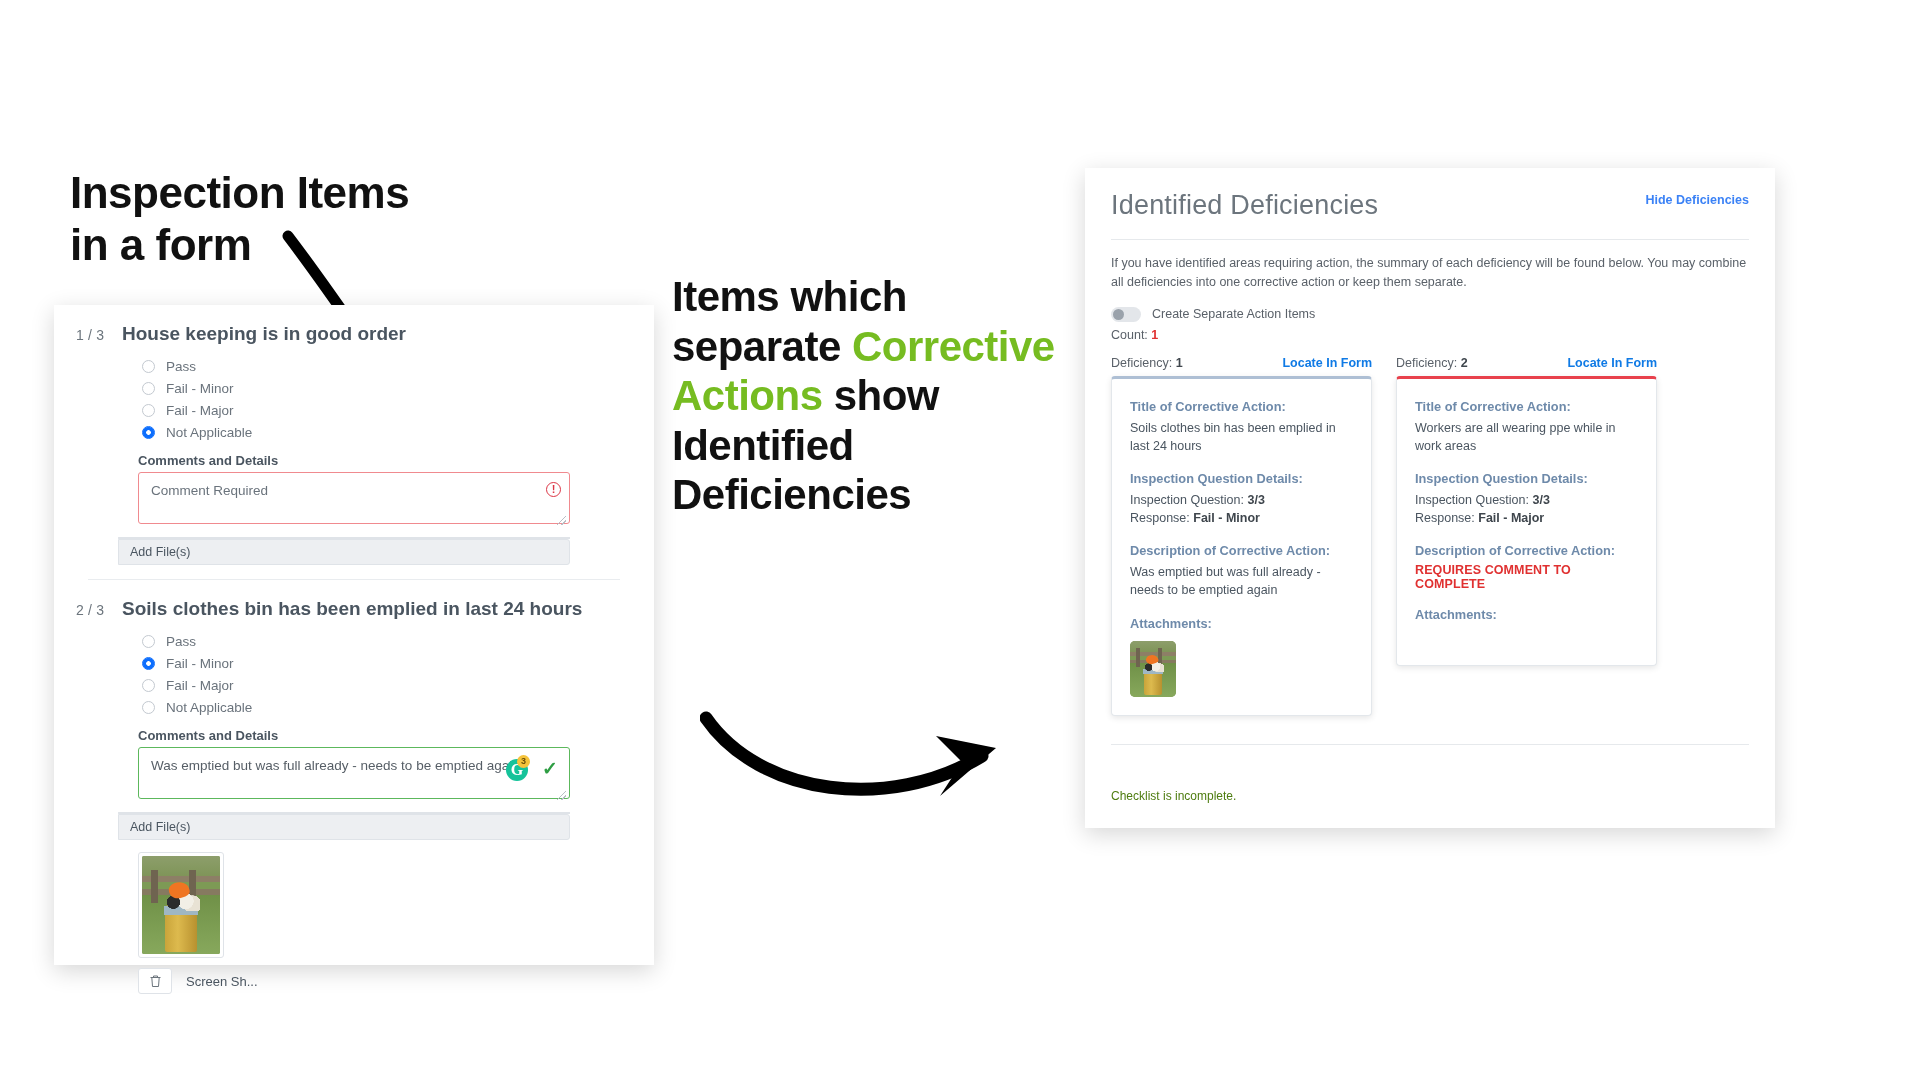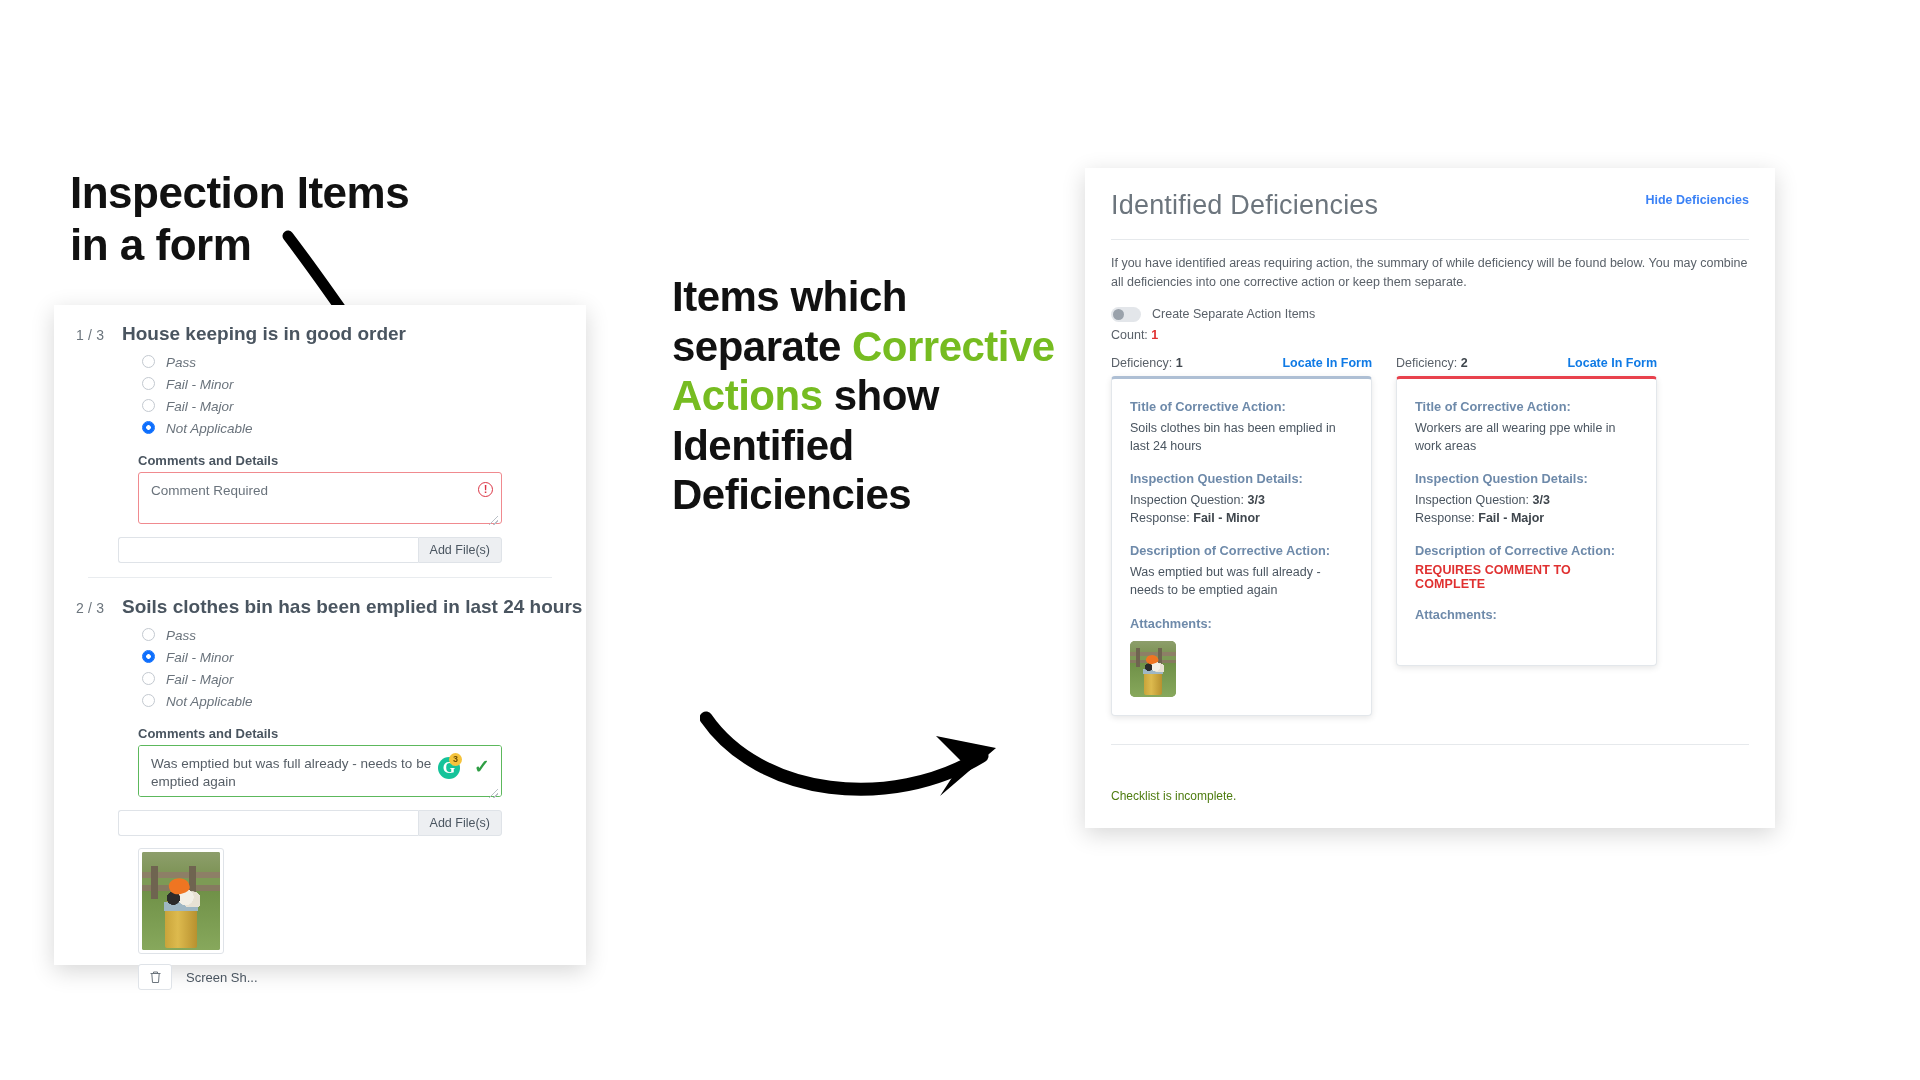--- a/index.html
+++ b/index.html
@@ -25,35 +25,35 @@
   #callout-mid  { left: 672px; top: 255px; font-size: 42px; width: 420px; }
   .hl { color: #76bc21; }
 
   
   .arrow { position: absolute; }
 
   
   #form-card {
     position: absolute;
     left: 54px; top: 305px;
-    width: 532px; height: 660px;
+    width: 600px; height: 660px;
     background: #ffffff;
     box-shadow: 0 6px 22px rgba(0,0,0,0.16);
   }
   .q-block { padding: 12px 0 10px 0; }
   .q-sep { height: 1px; background: #e9ecef; margin: 4px 34px 0 34px; }
   .q-head { display: flex; align-items: baseline; padding: 6px 0 6px 22px; }
   .q-num {
     font-size: 14px; color: #6c757d; font-weight: 400;
     width: 46px; flex: none; text-align: left; letter-spacing: .2px;
   }
   .q-title { font-size: 19px; color: #4a5560; font-weight: 700; }
 
   .opts { margin: 4px 0 0 88px; }
-  .opt { display: flex; align-items: flex-start; height: 22px; font-style: italic; }
+  .opt { display: flex; align-items: center; height: 22px; }
   .radio {
     width: 13px; height: 13px; border-radius: 50%;
     border: 1.5px solid #c3c9d0; background: #fff;
     flex: none; margin-right: 11px;
   }
   .radio.on {
     border: 1.5px solid #0d6efd; background: #fff;
     box-shadow: inset 0 0 0 3px #0d6efd, inset 0 0 0 4.5px #fff;
   }
   .radio.on::after {
@@ -96,21 +96,21 @@
     font-family: "Liberation Serif", serif;
   }
   .gram-badge {
     position:absolute; right: 40px; top: 8px;
     width: 13px; height: 13px; border-radius: 50%;
     background:#f5c33b; color:#6b4f06; font-size:9px; font-weight:700;
     text-align:center; line-height:13px;
   }
   .check-ok { position:absolute; right: 12px; top: 10px; color:#2f9e44; font-size:19px; font-weight:700; }
 
-  .file-row { display:flex; margin: 9px 84px 0 64px; }
+  .file-row { display:flex; margin: 9px 84px 0 64px; flex-direction: column; }
   .file-input {
     flex: 1; height: 26px; border: 1px solid #dfe3e8; border-right:none;
     border-radius: 3px 0 0 3px; background:#fff;
   }
   .file-btn {
     height: 26px; padding: 0 11px; border: 1px solid #dfe3e8;
     border-radius: 0 3px 3px 0; background: #edeff2;
     font-size: 12.5px; color: #4a5560; line-height: 24px; white-space: nowrap;
   }
 
@@ -334,21 +334,21 @@
 
   <div id="def-panel">
 
     <div class="panel-top">
       <div class="panel-title">Identified Deficiencies</div>
       <div class="hide-link">Hide Deficiencies</div>
     </div>
 
     <div class="panel-rule"></div>
 
-    <div class="panel-desc">If you have identified areas requiring action, the summary of while deficiency will be found below. You may combine all deficiencies into one corrective action or keep them separate.</div>
+    <div class="panel-desc">If you have identified areas requiring action, the summary of each deficiency will be found below. You may combine all deficiencies into one corrective action or keep them separate.</div>
 
     <div class="toggle-row">
       <div class="toggle">
         <div class="knob"></div>
       </div>
       <div class="toggle-label">Create Separate Action Items</div>
     </div>
 
     <div class="count-row">
       <span>Count:</span>

